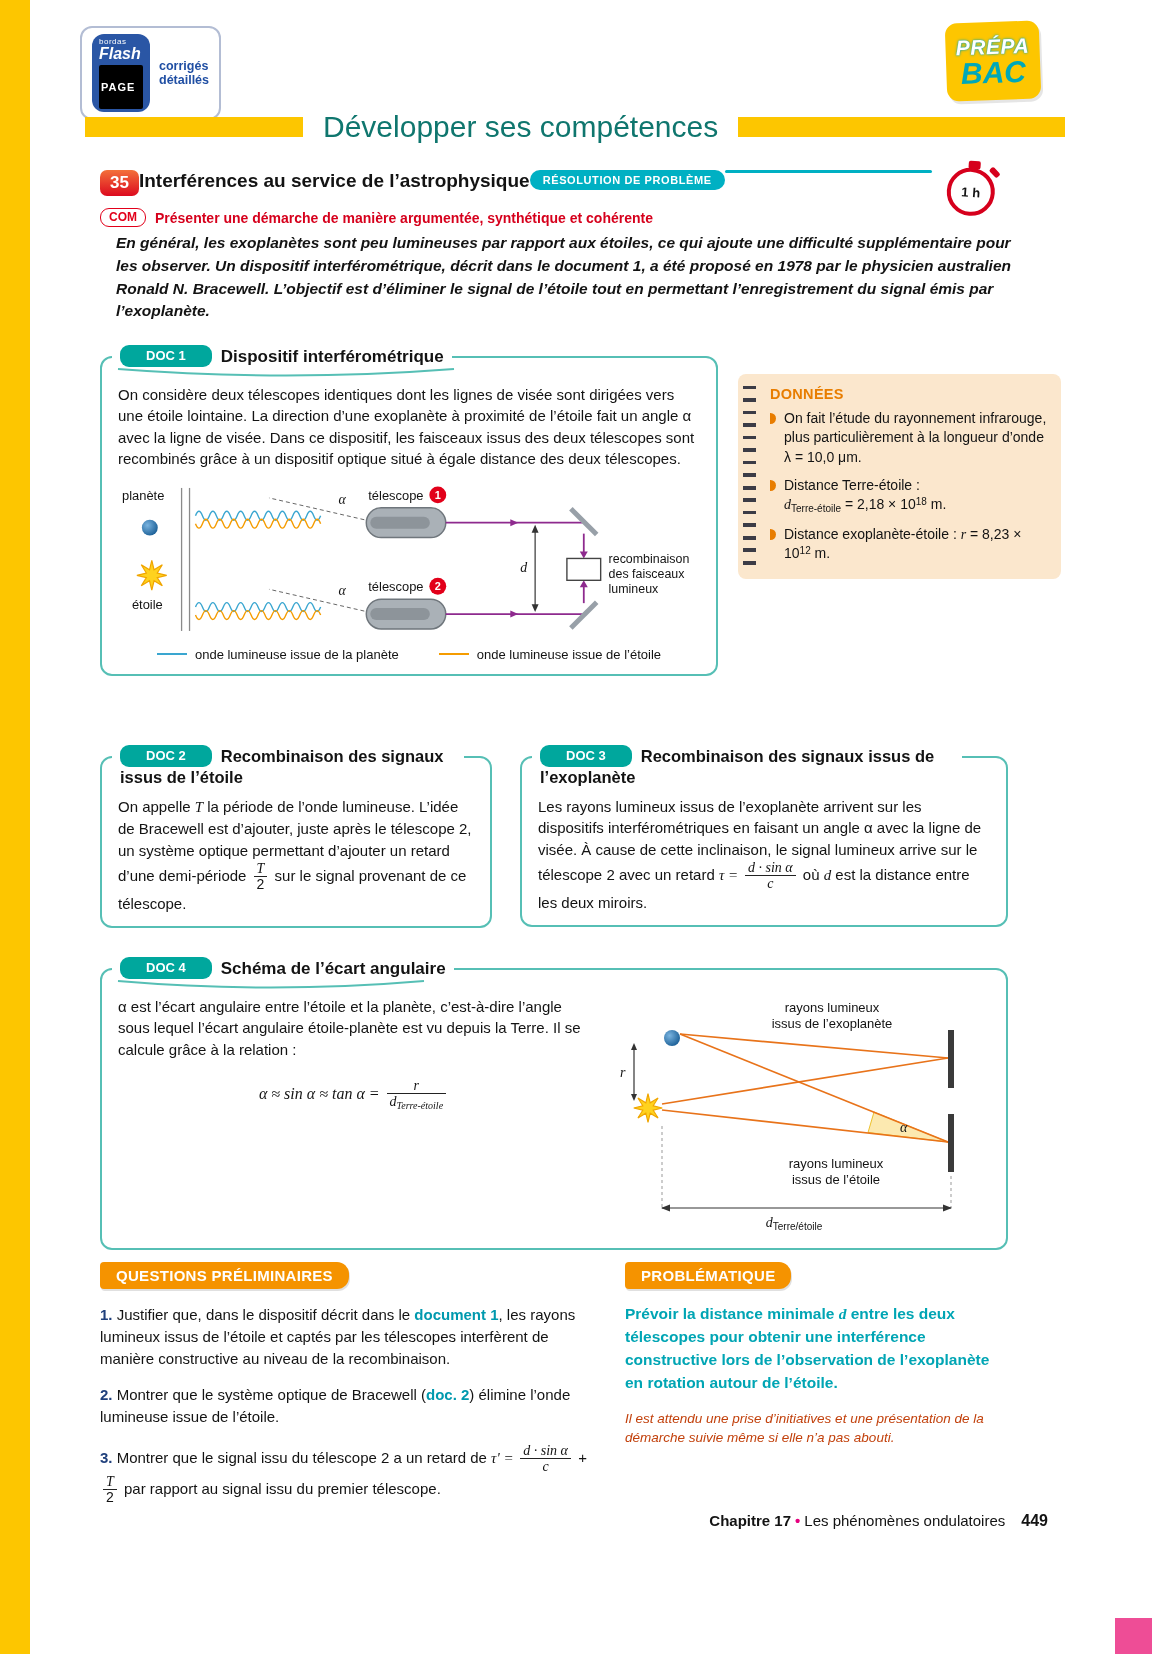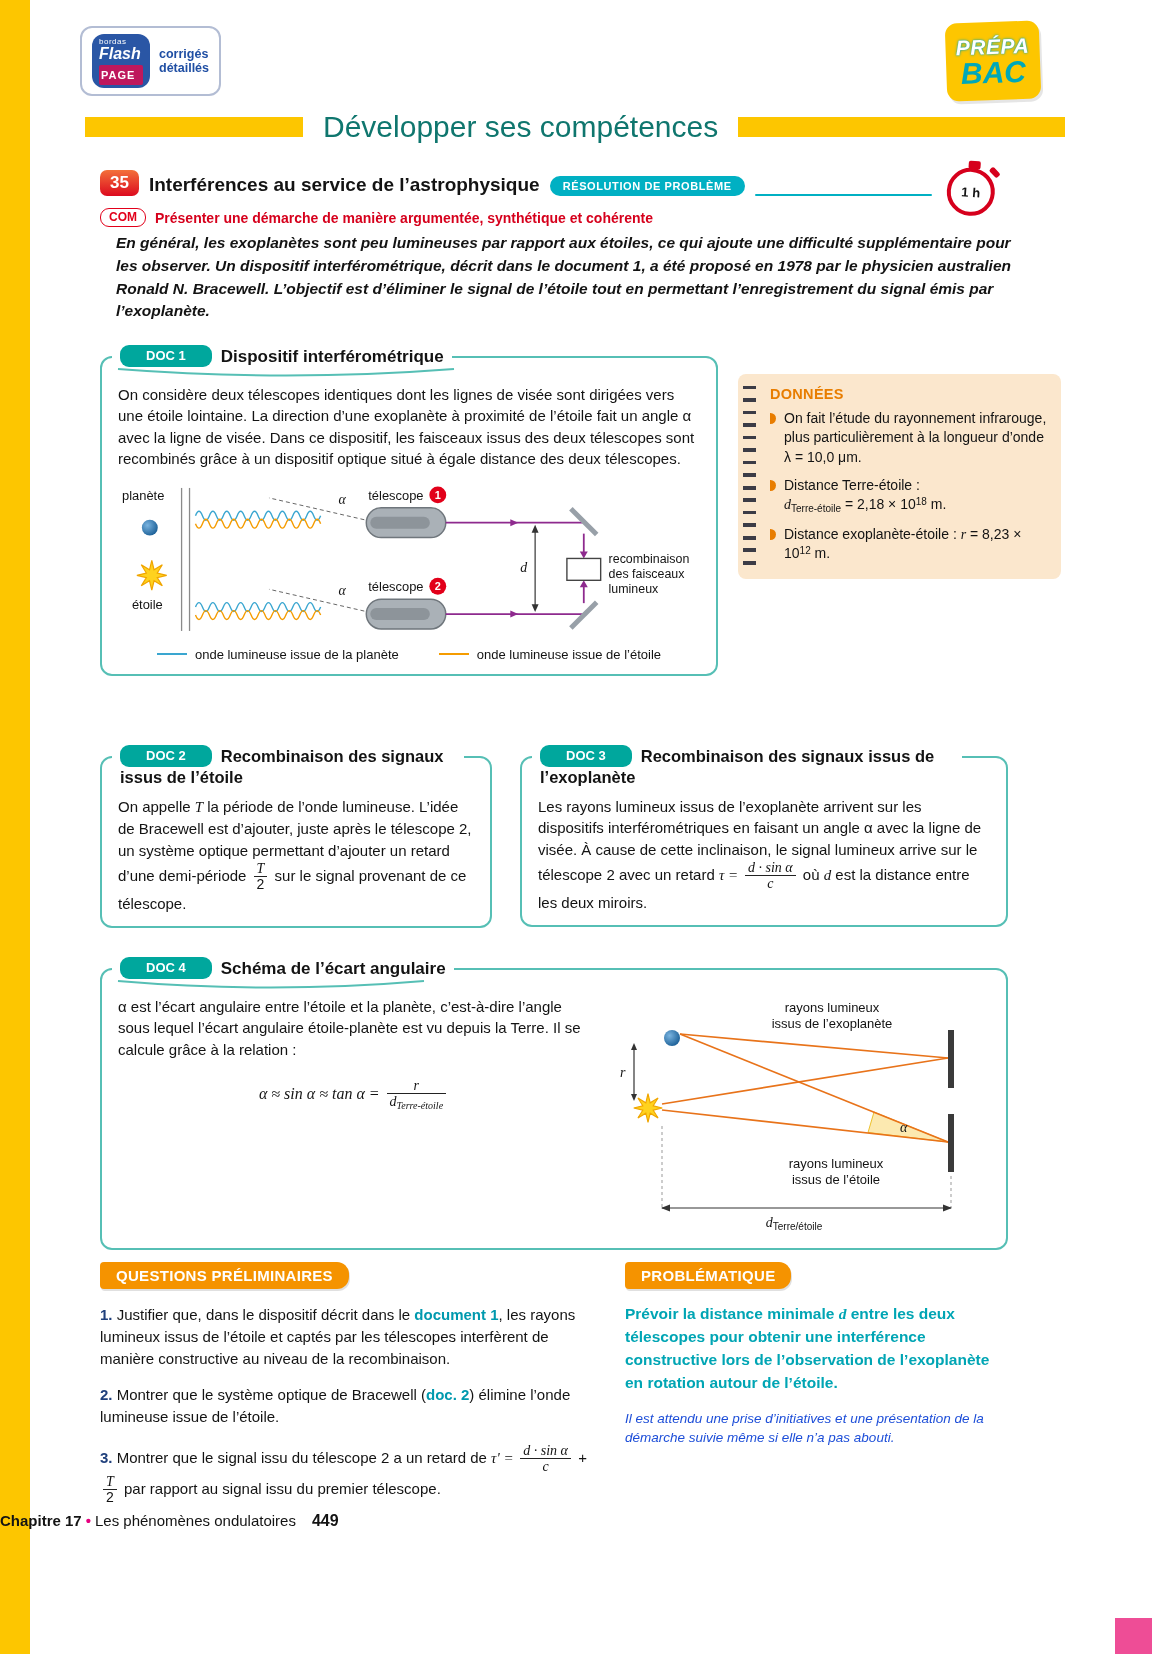--- a/index.html
+++ b/index.html
@@ -4,34 +4,34 @@
 <style>
 *{box-sizing:border-box}
 html,body{margin:0;padding:0}
 body{width:1152px;height:1654px;position:relative;background:#fff;font-family:"Liberation Sans",sans-serif;color:#131313;overflow:hidden}
 .left-strip{position:absolute;left:0;top:0;width:30px;height:100%;background:#fdc600}
 
 .logo{position:absolute;left:80px;top:26px;display:flex;align-items:center;gap:9px;border:2px solid #b3bdd4;border-radius:12px;background:#fff;padding:6px 10px}
 .logo-blue{background:#2a56a5;border-radius:12px;padding:3px 7px;text-align:left;color:#fff;min-width:58px}
 .logo-bordas{font-size:8px;letter-spacing:.5px}
 .logo-flash{font-style:italic;font-weight:bold;font-size:16px;line-height:1.05}
-.logo-page{background:#be185d;font-weight:bold;font-size:11px;letter-spacing:1px;margin-top:2px;border-radius:2px;padding:4px 2px}
+.logo-page{background:#000000;font-weight:bold;font-size:11px;letter-spacing:1px;margin-top:2px;border-radius:2px;padding:16px 2px}
 .logo-corriges{color:#1f4ea3;font-weight:bold;font-size:12.5px;line-height:1.15}
 
 .prepa{position:absolute;right:112px;top:22px;width:94px;height:78px;background:#fdc600;border-radius:12px;transform:rotate(-2deg);display:flex;flex-direction:column;align-items:center;justify-content:center;box-shadow:2px 3px 0 rgba(0,0,0,.1)}
 .prepa-line1{color:#fff;font-weight:bold;font-style:italic;font-size:21px;letter-spacing:.5px;text-shadow:0 0 3px #00a8b8,0 0 1px #00a8b8}
 .prepa-line2{color:#00a8b8;font-weight:bold;font-style:italic;font-size:30px;line-height:.95}
 
 .banner{position:absolute;left:85px;top:110px;width:980px;display:flex;align-items:center}
 .bar{height:20px;background:#fdc600}
 .bar-left{width:218px}
 .bar-right{flex:1}
 .banner-title{margin:0 20px;font-size:30px;font-weight:normal;color:#0f766e;white-space:nowrap}
 
-.ex-header{position:absolute;left:100px;top:170px;width:832px;display:flex;align-items:flex-end;gap:10px}
+.ex-header{position:absolute;left:100px;top:170px;width:832px;display:flex;align-items:flex-start;}
 .ex-num{background:linear-gradient(180deg,#f3703a,#dc0a1e);color:#fff;font-weight:bold;font-size:17px;padding:3px 10px;border-radius:7px}
 .ex-title{font-weight:bold;font-size:19px;white-space:nowrap}
 .ex-pill{background:#00b0c3;color:#fff;font-weight:bold;font-size:11px;letter-spacing:.6px;padding:4px 13px;border-radius:11px;white-space:nowrap}
 .ex-line{flex:1;height:2.5px;background:#00b0c3;border-radius:2px}
 .timer{position:absolute;left:944px;top:160px;width:58px;height:58px;transform:rotate(4deg)}
 .timer-ring{position:absolute;left:3px;top:8px;width:48px;height:48px;border:4px solid #d6001c;border-radius:50%;background:#fff;display:flex;align-items:center;justify-content:center;font-weight:bold;font-size:13px}
 .timer-crown{position:absolute;left:23px;top:1px;width:12px;height:8px;background:#d6001c;border-radius:2px}
 .timer-side{position:absolute;right:3px;top:8px;width:11px;height:6px;background:#d6001c;border-radius:2px;transform:rotate(42deg)}
 .com-row{position:absolute;left:100px;top:208px;display:flex;align-items:center;gap:9px}
 .com-pill{border:1.6px solid #e2001a;color:#e2001a;font-weight:bold;font-size:12px;padding:0 8px;border-radius:9px;line-height:17px}
@@ -76,23 +76,23 @@
 .fden{border-top:1.4px solid #222;padding:0 3px}
 
 .q-col{position:absolute;left:100px;top:1262px;width:492px}
 .p-col{position:absolute;left:625px;top:1262px;width:386px}
 .orange-head{display:inline-block;background:#f59300;color:#fff;font-weight:bold;font-size:15px;padding:5px 16px;border-radius:4px 12px 12px 4px;box-shadow:1px 2px 0 rgba(0,0,0,.12);letter-spacing:.3px}
 .q-list{margin-top:14px;font-size:15px;line-height:1.45}
 .q-item{margin-bottom:11px}
 .qnum{font-weight:bold;color:#20407c}
 .doclink{color:#0099ae;font-weight:bold}
 .prob-body{margin-top:14px;color:#00a5b4;font-weight:bold;font-size:15.5px;line-height:1.48}
-.prob-note{margin-top:10px;font-style:italic;font-size:13.5px;line-height:1.4;color:#1d4ed8}
-
-.footer{position:absolute;top:1512px;left:0;width:1048px;text-align:left;font-size:15px}
+.prob-note{margin-top:10px;font-style:italic;font-size:13.5px;line-height:1.4;color:#c2410c}
+
+.footer{position:absolute;top:1512px;left:0;width:1048px;text-align:right;font-size:15px}
 .footer .chap{font-weight:bold}
 .footer .bullet{color:#e6007e;font-weight:bold;margin:0 4px}
 .footer .pagenum{font-weight:bold;font-size:16px;margin-left:16px}
 .pink-square{position:absolute;right:0;bottom:0;width:37px;height:36px;background:#ee4d96}
 
 svg text{font-family:"Liberation Sans",sans-serif;font-size:13px;fill:#131313}
 svg .svg-math{font-family:"Liberation Serif",serif;font-style:italic;font-size:14px}
 svg .svg-small{font-size:12.5px}
 svg .svg-num{font-size:11px;font-weight:bold;fill:#fff}
 </style>

